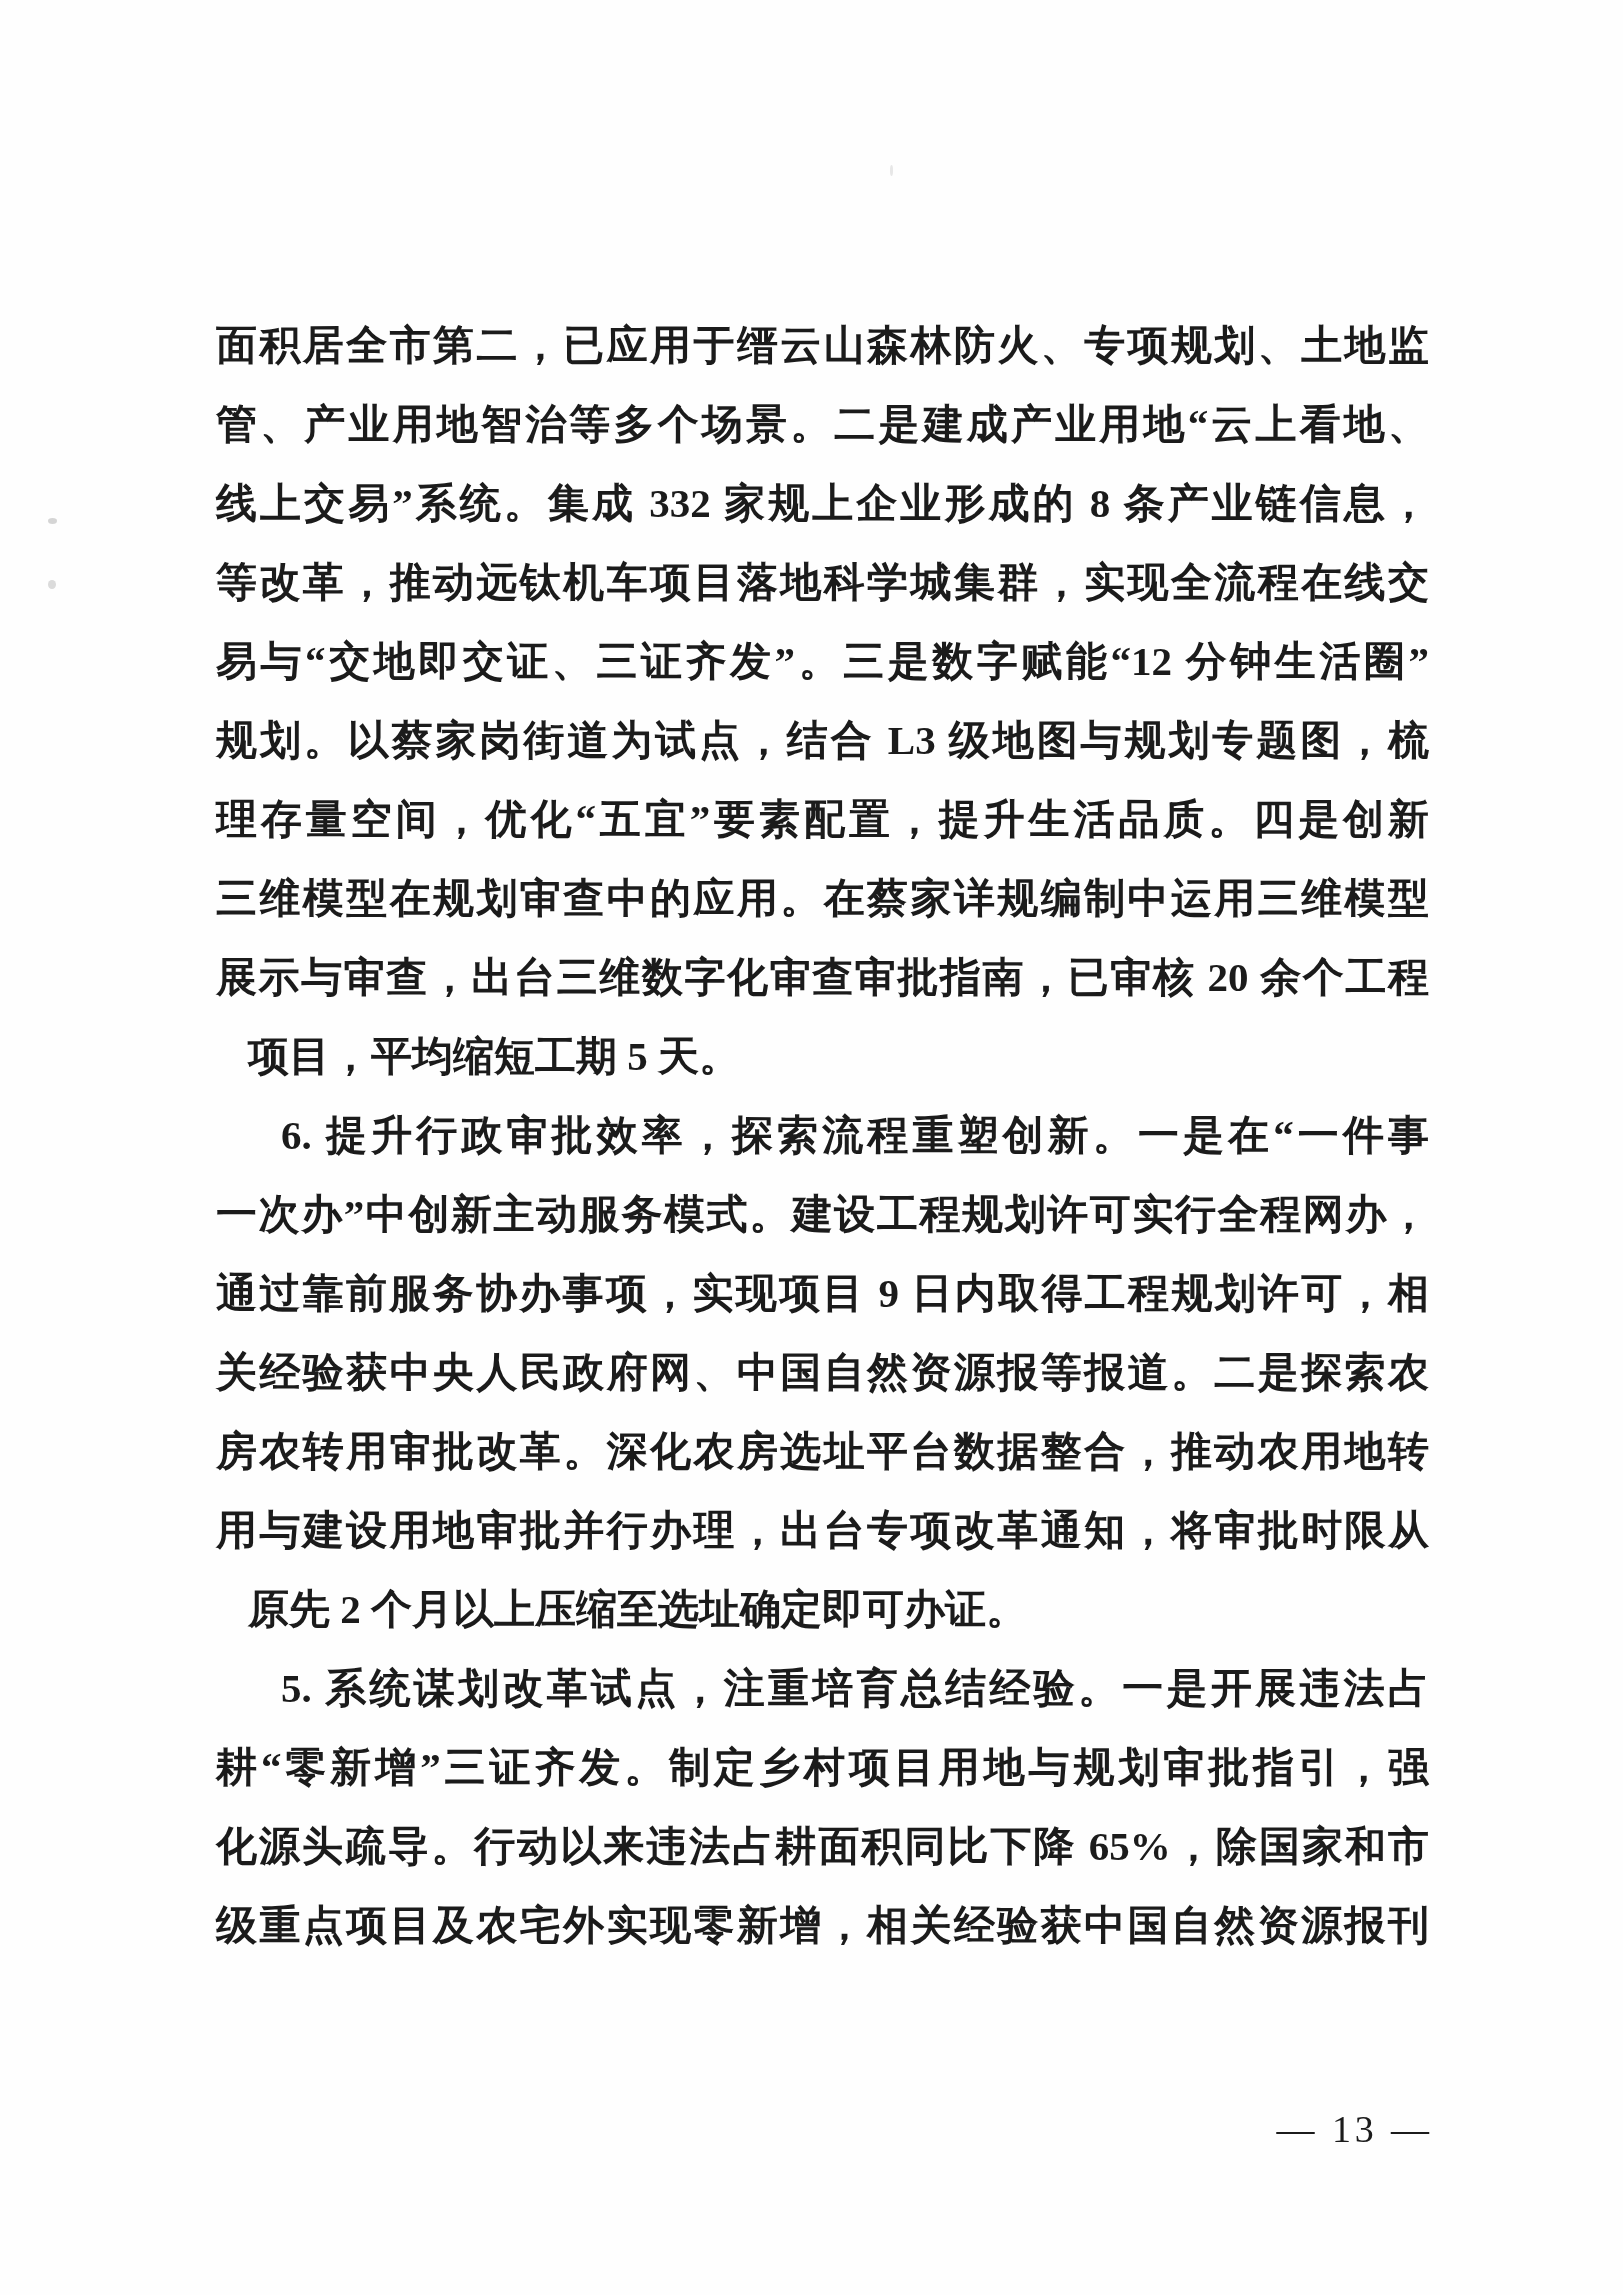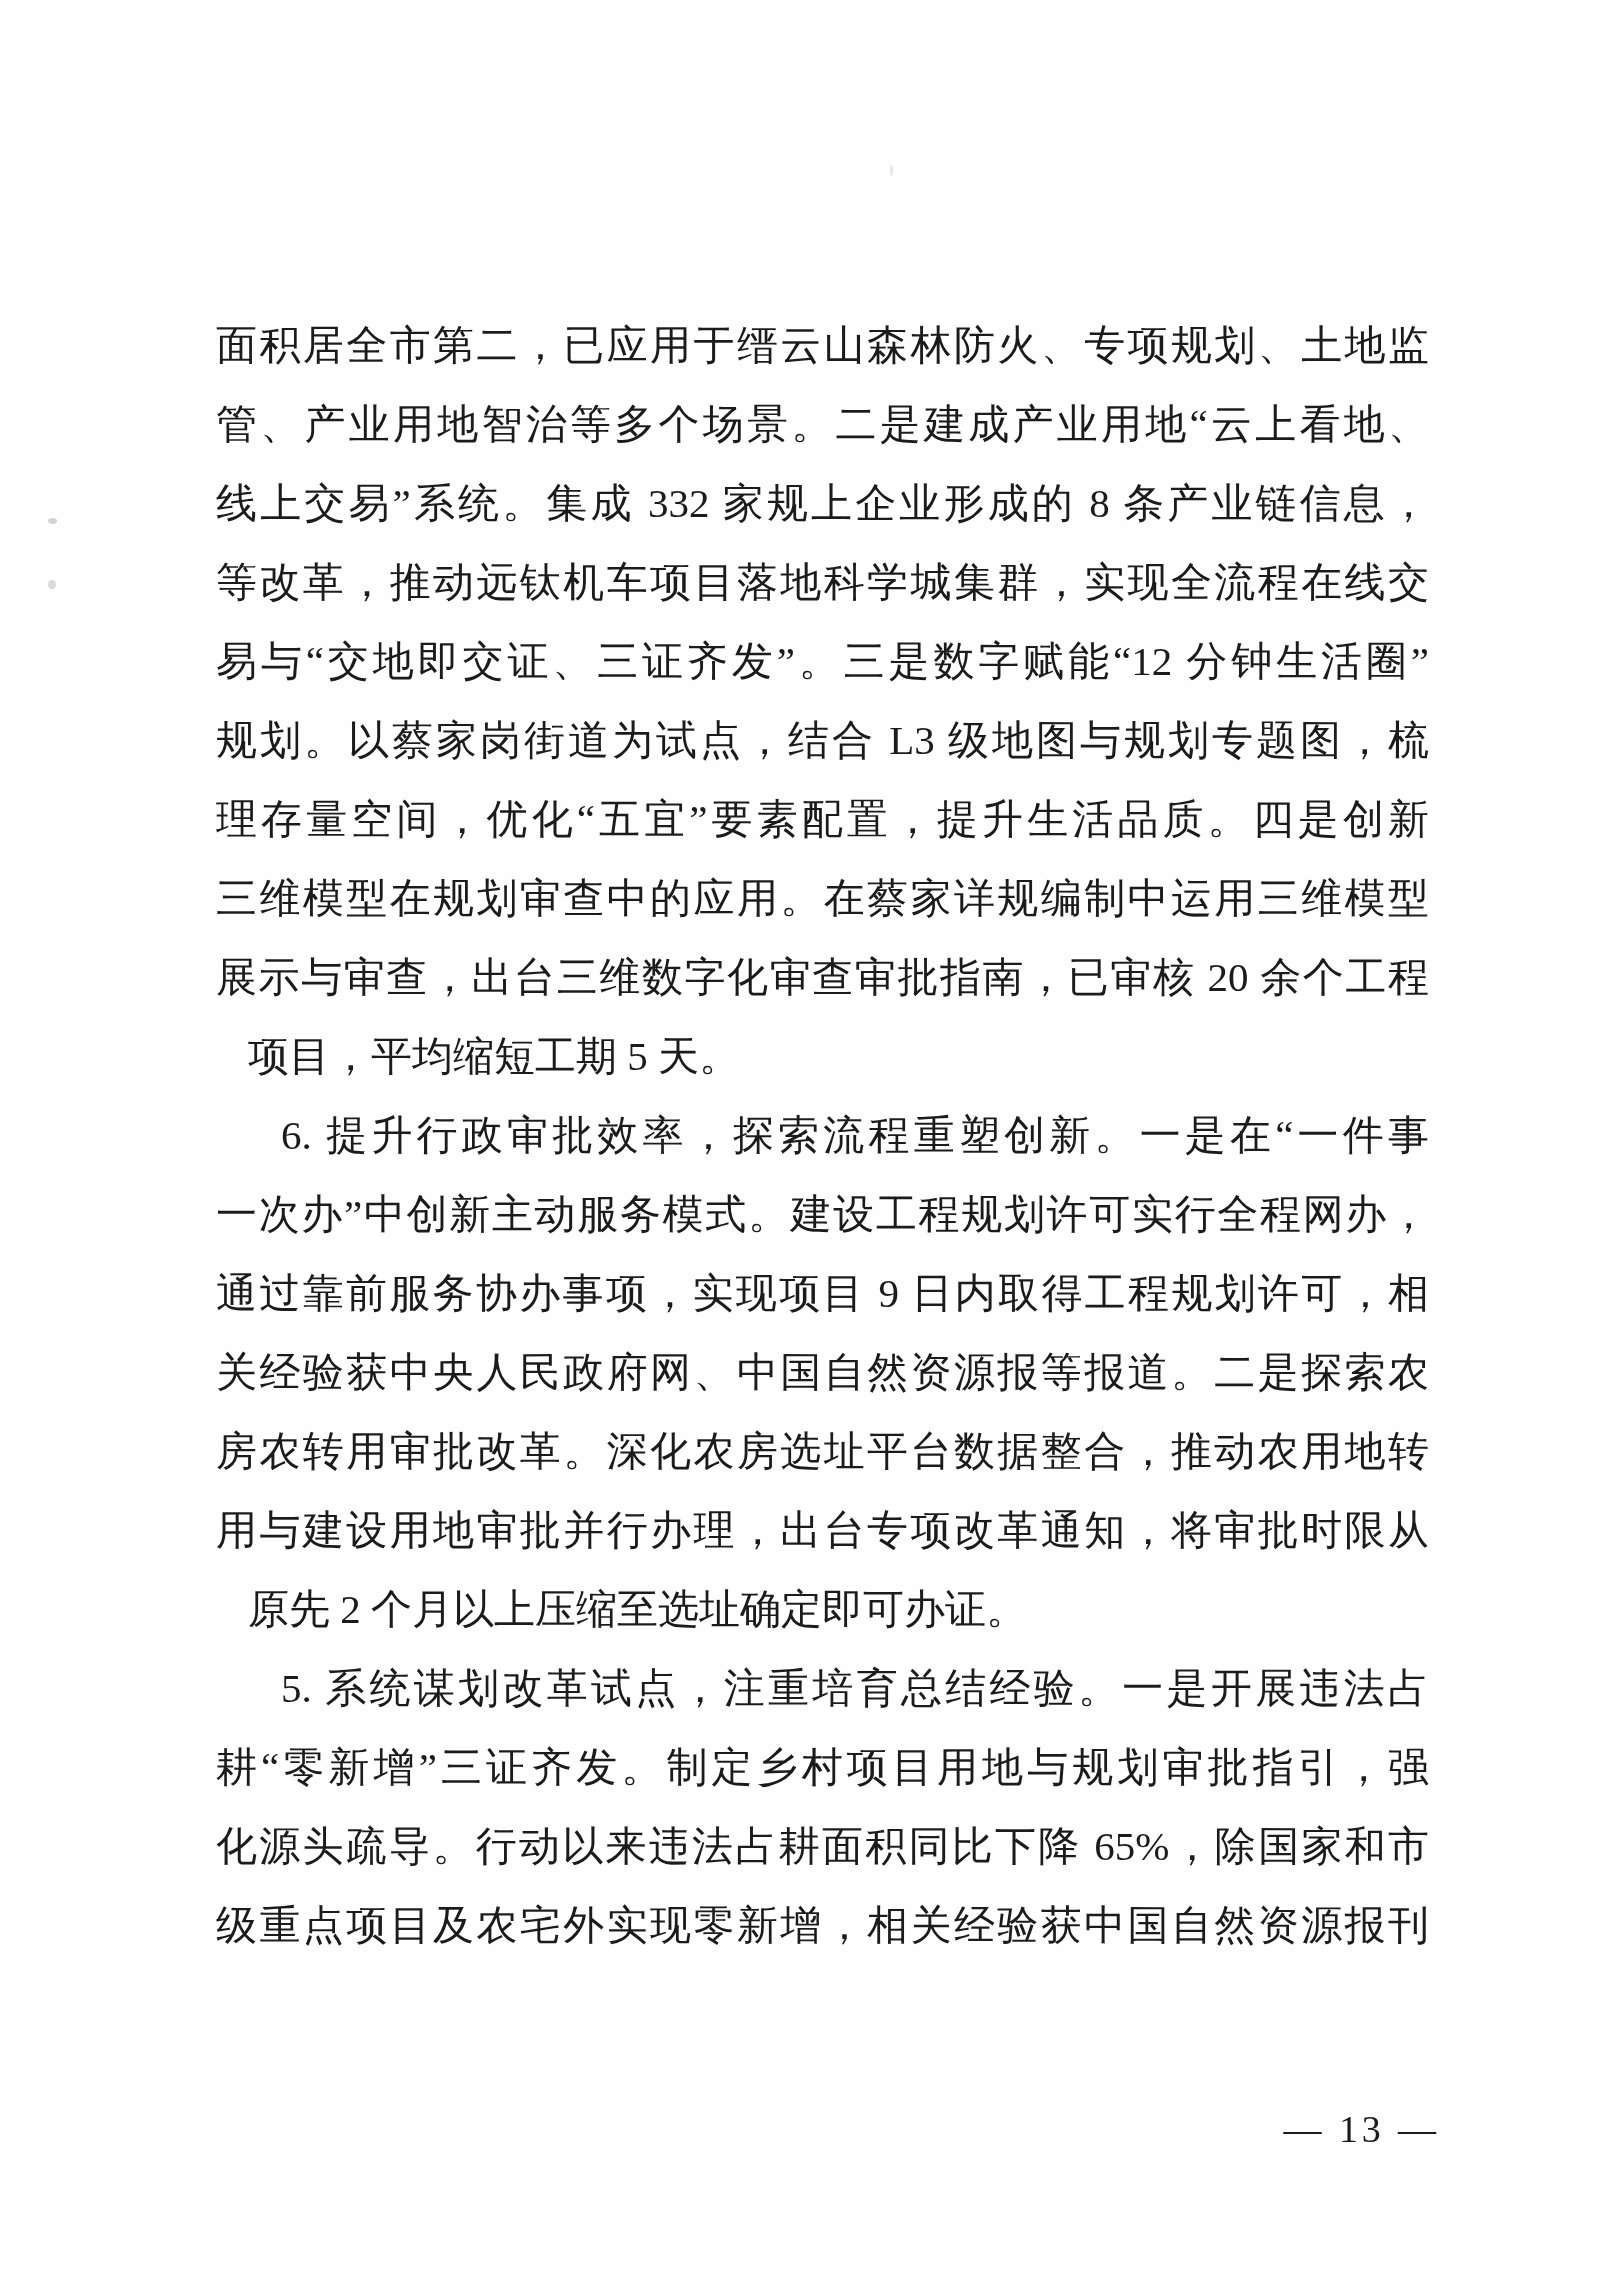--- a/index.html
+++ b/index.html
@@ -12,41 +12,42 @@
     position: absolute; left: 0; top: 0;
     width: 1623px; height: 2295px;
     background: #fefefe;
     color: #1b1b1b;
     overflow: hidden;
   }
   .body-text {
     position: absolute;
     left: 216px; top: 306px;
     width: 1213px;
+    font-weight: bold;
   }
   .line {
     font-size: 41px;
     height: 79px;
     line-height: 79px;
     text-align: justify;
     text-align-last: justify;
     text-justify: inter-character;
     white-space: normal;
   }
   .line.para-end {
     text-align-last: left;
     margin-left: 32px;
   }
   .line.indent {
     text-indent: 65px;
   }
   .page-number {
     position: absolute;
     top: 2106px;
-    right: 183px;
+    right: 190px;
     font-size: 38px;
     line-height: 46px;
     letter-spacing: 3.9px;
     color: #1b1b1b;
   }
   .speck {
     position: absolute;
     border-radius: 50%;
     background: #8a8a8a;
   }

